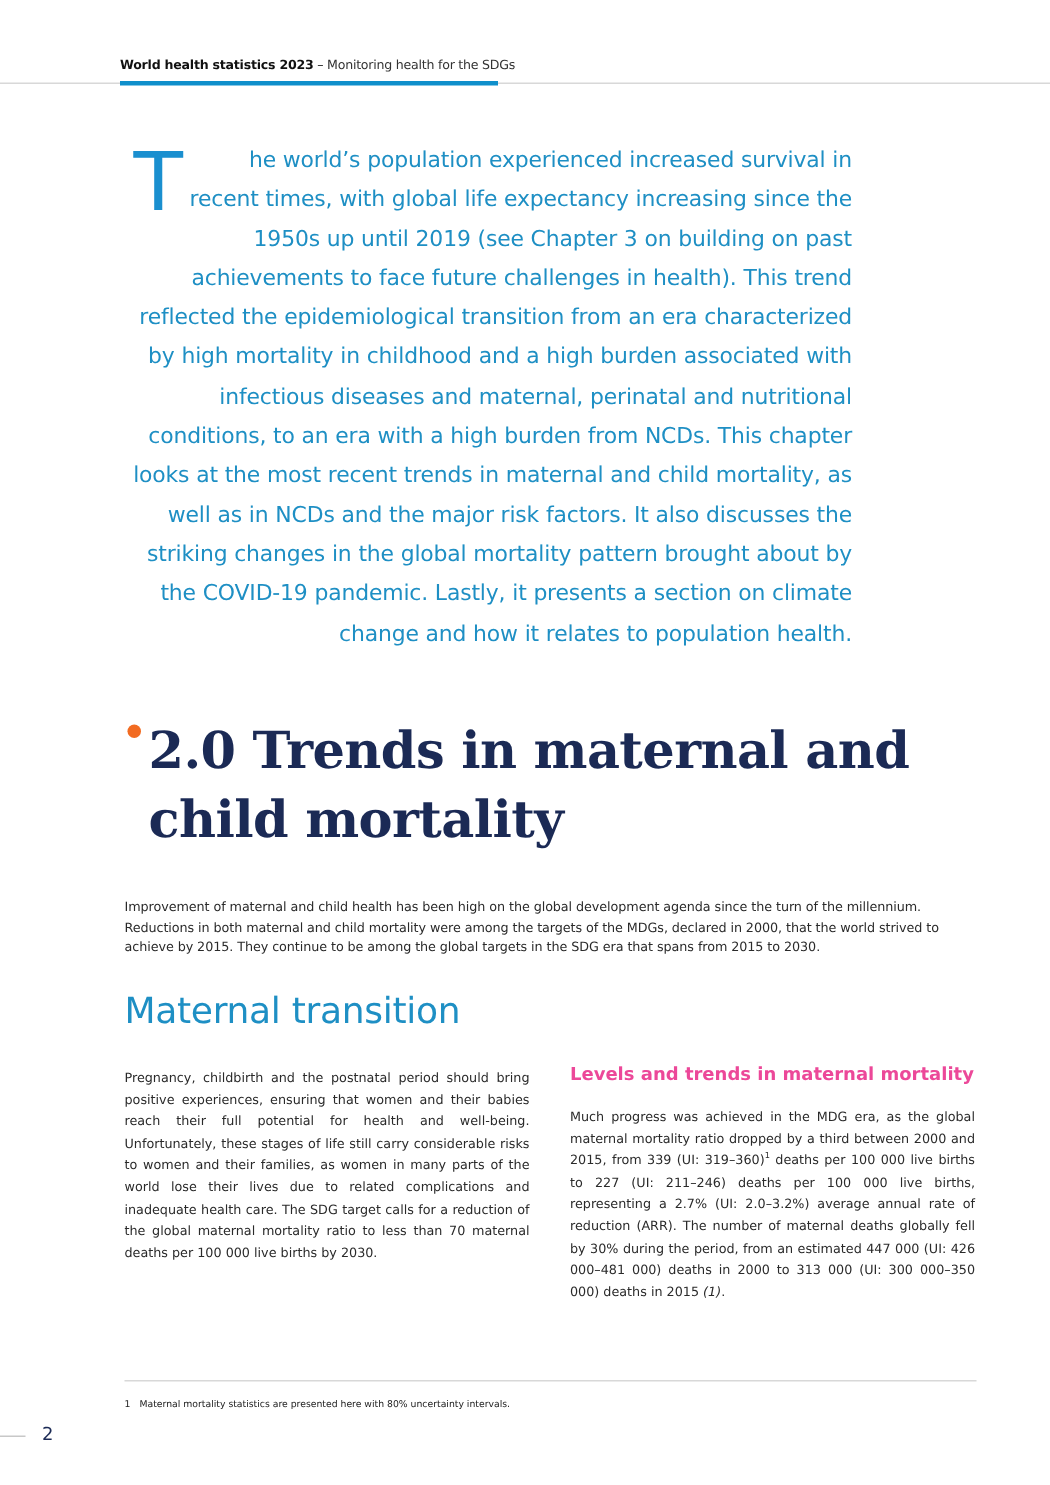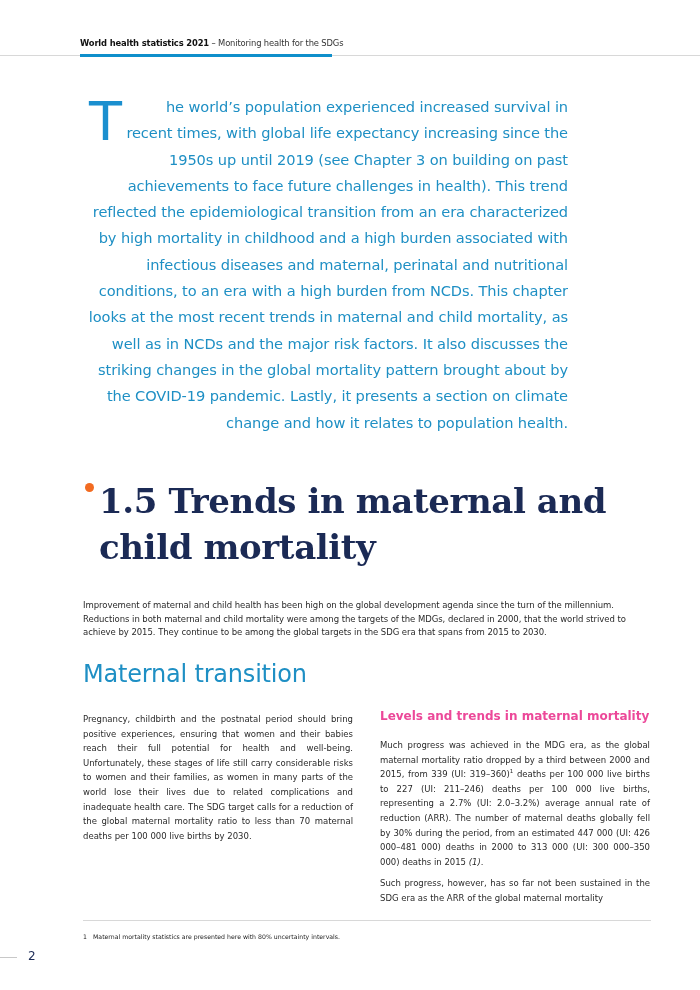--- a/index.html
+++ b/index.html
@@ -82,46 +82,45 @@
       position: absolute; left: 0; top: 957px; width: 17px; height: 1px; background: #c8c8c8;
     }
     .page-number {
       position: absolute; left: 28px; top: 949px; font-size: 12px; color: #1b2a55;
     }
   </style>
 </head>
 <body>
 
 <div class="running-header">
-  <span class="bold">World health statistics 2021</span><span> – </span><span class="light">Monitoring health for the SDGs</span>
+  <span class="bold">World health statistics 2023</span><span> – </span><span class="light">Monitoring health for the SDGs</span>
 </div>
 <div class="header-rule"></div>
 <div class="header-accent"></div>
 
 <div class="intro">
   <span class="dropcap">T</span>
   <p>he world’s population experienced increased survival in recent times, with global life expectancy increasing since the 1950s up until 2019 (see Chapter 3 on building on past achievements to face future challenges in health). This trend reflected the epidemiological transition from an era characterized by high mortality in childhood and a high burden associated with infectious diseases and maternal, perinatal and nutritional conditions, to an era with a high burden from NCDs. This chapter looks at the most recent trends in maternal and child mortality, as well as in NCDs and the major risk factors. It also discusses the striking changes in the global mortality pattern brought about by the COVID-19 pandemic. Lastly, it presents a section on climate change and how it relates to population health.</p>
 </div>
 
 <div class="bullet-dot"></div>
-<h1 class="chapter-title">1.5 Trends in maternal and child mortality</h1>
+<h1 class="chapter-title">2.0 Trends in maternal and child mortality</h1>
 
 <p class="lead">Improvement of maternal and child health has been high on the global development agenda since the turn of the millennium. Reductions in both maternal and child mortality were among the targets of the MDGs, declared in 2000, that the world strived to achieve by 2015. They continue to be among the global targets in the SDG era that spans from 2015 to 2030.</p>
 
 <h2 class="section-heading">Maternal transition</h2>
 
 <p class="col-left">Pregnancy, childbirth and the postnatal period should bring positive experiences, ensuring that women and their babies reach their full potential for health and well-being. Unfortunately, these stages of life still carry considerable risks to women and their families, as women in many parts of the world lose their lives due to related complications and inadequate health care. The SDG target calls for a reduction of the global maternal mortality ratio to less than 70 maternal deaths per 100 000 live births by 2030.</p>
 
 <h3 class="sub-heading">Levels and trends in maternal mortality</h3>
 
 <div class="col-right">
   <p>
     <span>Much progress was achieved in the MDG era, as the global maternal mortality ratio dropped by a third between 2000 and 2015, from 339 (UI: 319–360)</span><sup>1</sup><span> deaths per 100 000 live births to 227 (UI: 211–246) deaths per 100 000 live births, representing a 2.7% (UI: 2.0–3.2%) average annual rate of reduction (ARR). The number of maternal deaths globally fell by 30% during the period, from an estimated 447 000 (UI: 426 000–481 000) deaths in 2000 to 313 000 (UI: 300 000–350 000) deaths in 2015 </span><span class="ref">(1)</span><span>.</span>
   </p>
-  <p>Such progress, however, has so far not been sustained in the SDG era as the ARR of the global maternal mortality</p>
 </div>
 
 <div class="footnote-rule"></div>
 <div class="footnote">
   <span class="num">1</span><span>Maternal mortality statistics are presented here with 80% uncertainty intervals.</span>
 </div>
 
 <div class="page-rule"></div>
 <div class="page-number">2</div>
 

